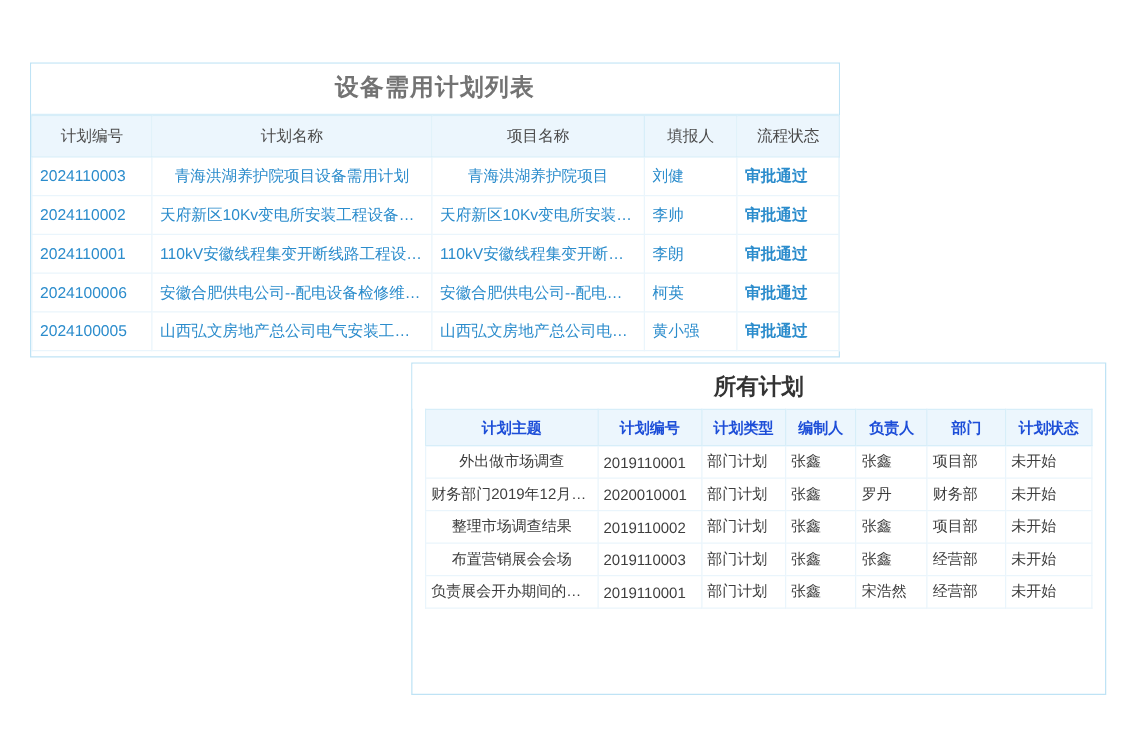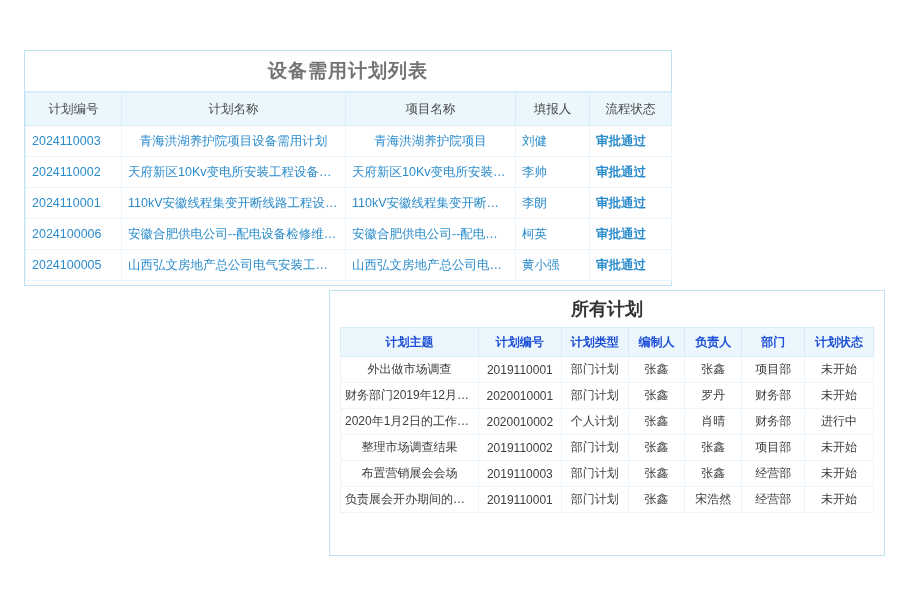--- a/index.html
+++ b/index.html
@@ -112,21 +112,21 @@
     border: 1px solid #d7eef9;
     text-align: center;
     white-space: nowrap;
   }
 
   .tbl2 tbody td {
     height: 26px;
     border: 1px solid #eaf5fc;
     font-size: 12px;
     color: #3d3d3d;
-    text-align: center;
+    text-align: left;
     white-space: nowrap;
     overflow: hidden;
     text-overflow: ellipsis;
     padding: 0 4px;
     box-sizing: border-box;
   }
 
   .tbl2 tbody td.col-subject {
     text-align: center;
   }
@@ -230,29 +230,20 @@
         <tr>
           <td class="col-subject">财务部门2019年12月的...</td>
           <td>2020010001</td>
           <td>部门计划</td>
           <td>张鑫</td>
           <td>罗丹</td>
           <td>财务部</td>
           <td>未开始</td>
         </tr>
         <tr>
-          <td class="col-subject">2020年1月2日的工作日...</td>
-          <td>2020010002</td>
-          <td>个人计划</td>
-          <td>张鑫</td>
-          <td>肖晴</td>
-          <td>财务部</td>
-          <td>进行中</td>
-        </tr>
-        <tr>
           <td class="col-subject">整理市场调查结果</td>
           <td>2019110002</td>
           <td>部门计划</td>
           <td>张鑫</td>
           <td>张鑫</td>
           <td>项目部</td>
           <td>未开始</td>
         </tr>
         <tr>
           <td class="col-subject">布置营销展会会场</td>

